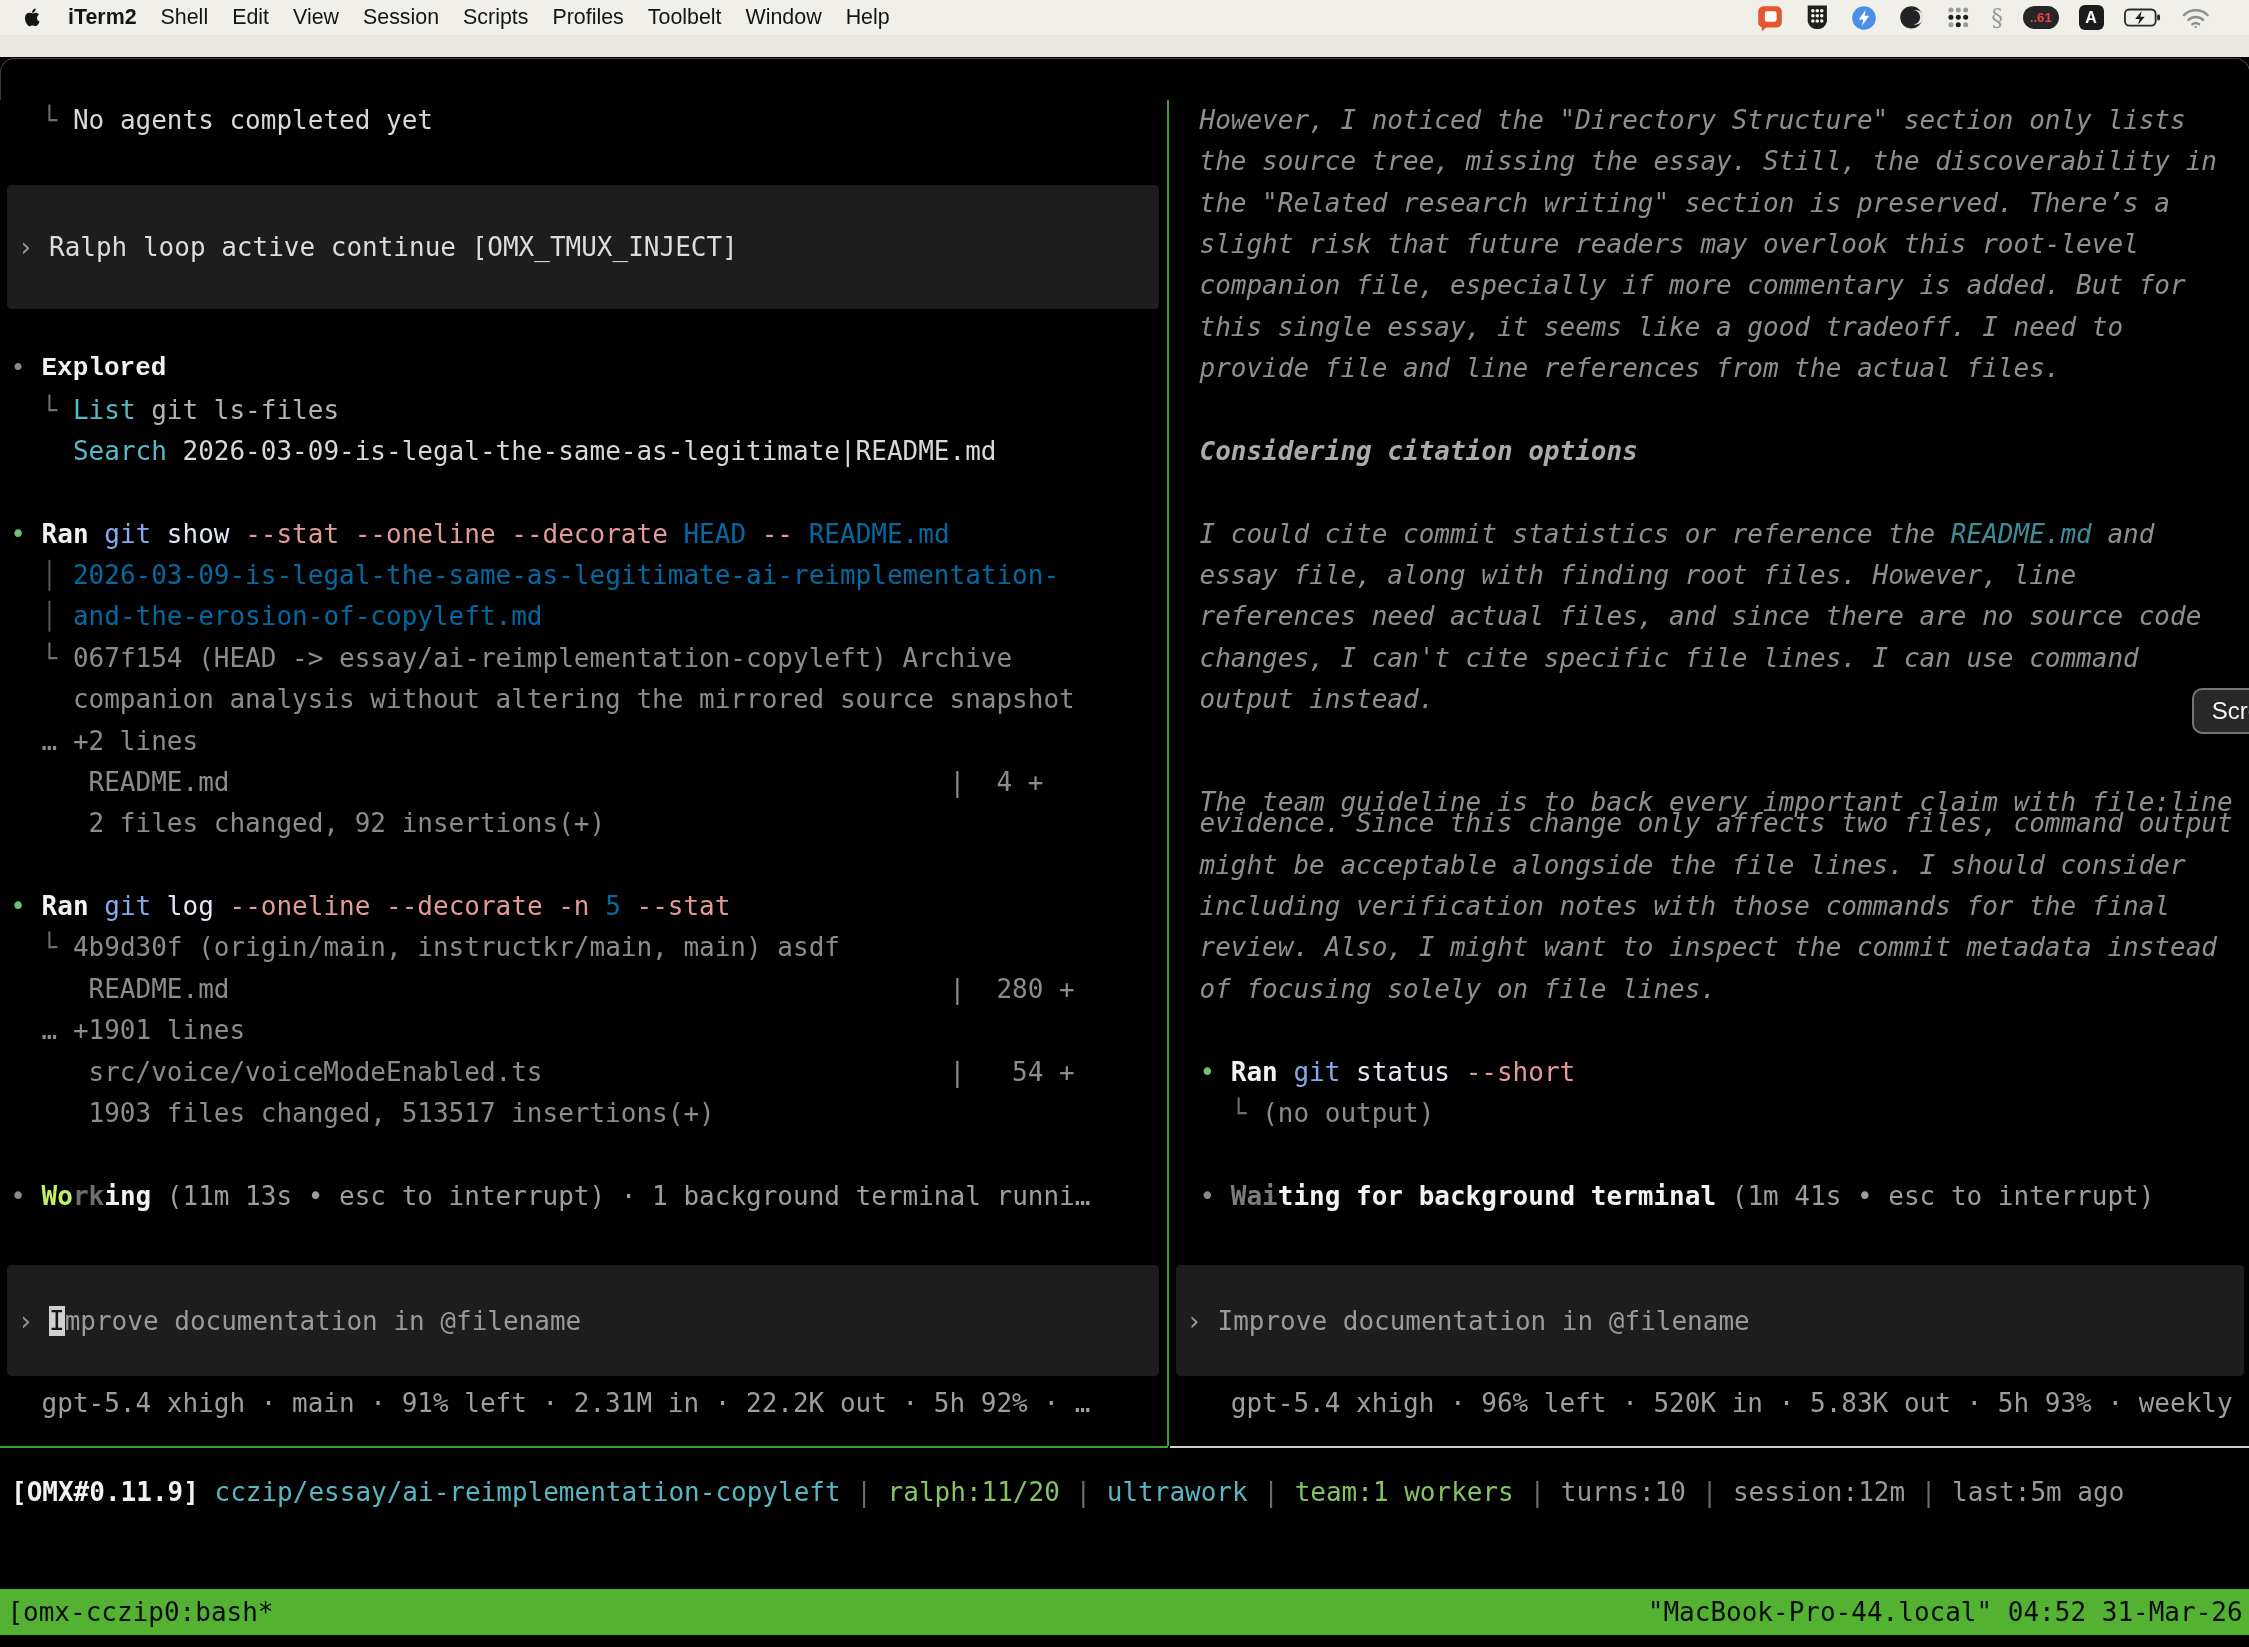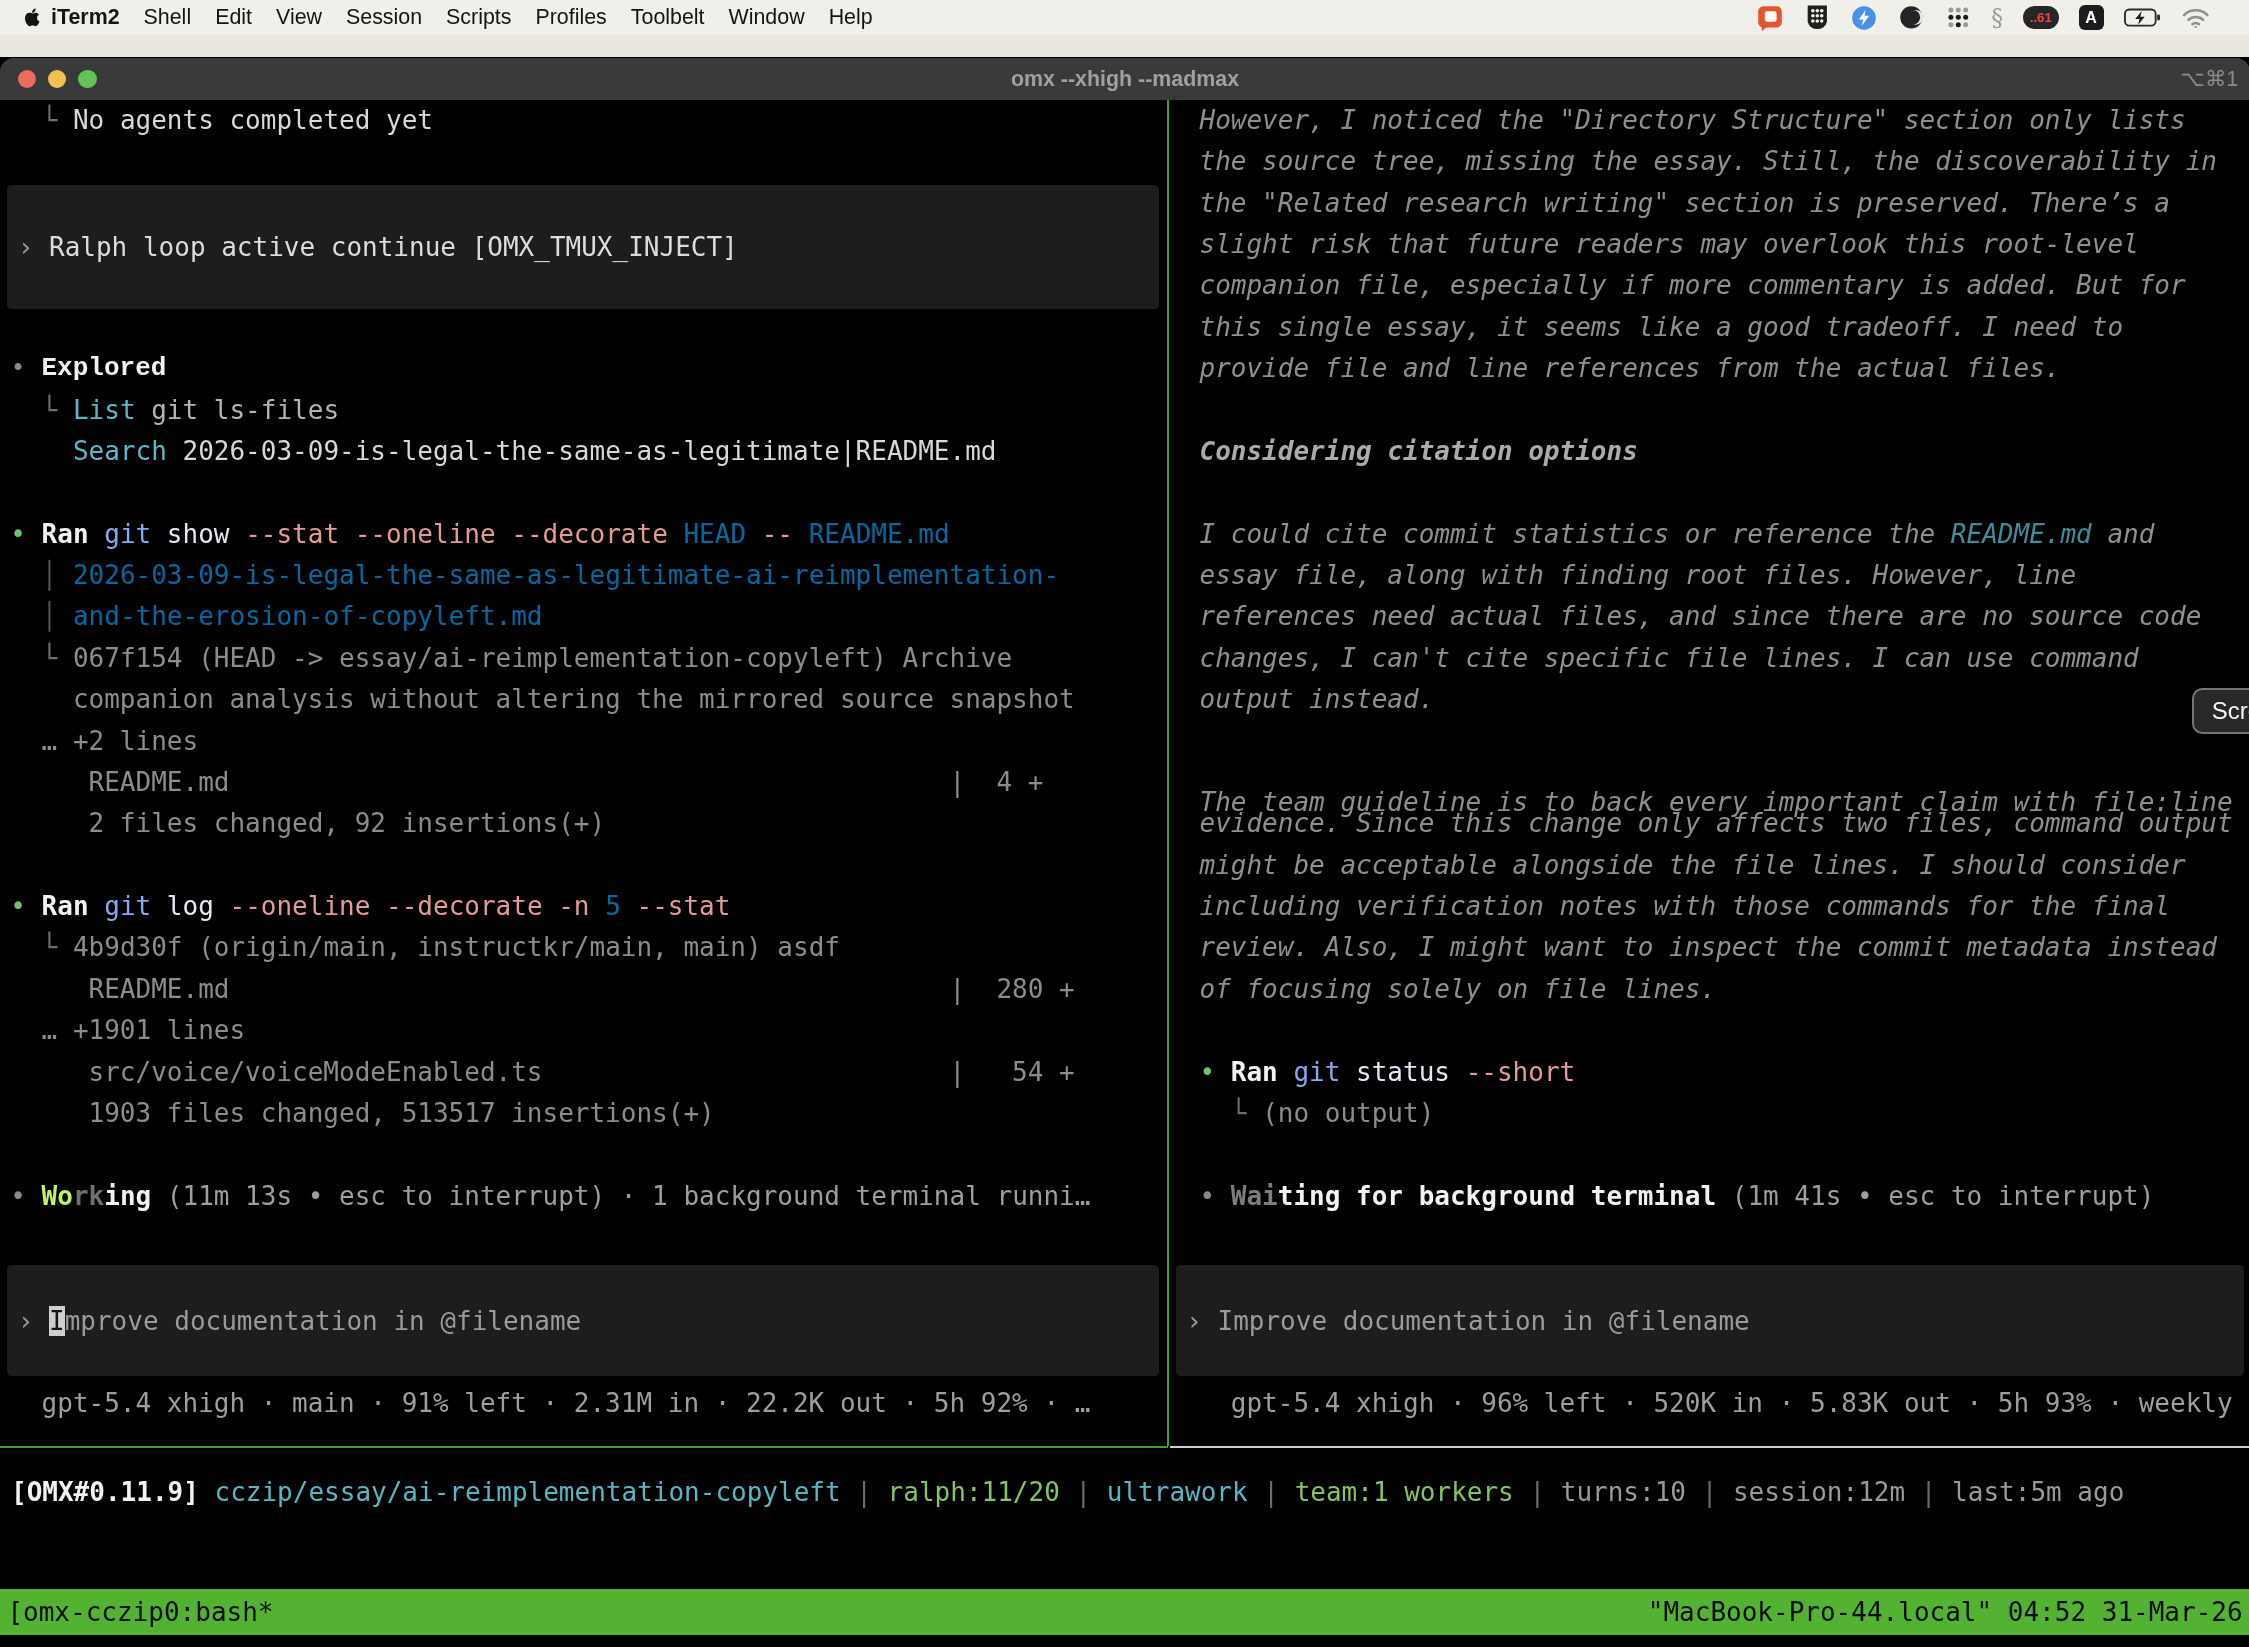--- a/index.html
+++ b/index.html
@@ -8,21 +8,21 @@
     --div-gray:#cfcfcf; --desktop:#e9e7e0;
   }
   *{margin:0;padding:0;box-sizing:border-box}
   body{background:#000;font-family:"Liberation Sans",sans-serif}
   .screen{position:relative;width:2250px;height:1648px;overflow:hidden;background:#000}
 
   
   .menubar{position:absolute;top:0;left:0;right:0;height:35px;background:var(--menu-bg);
     display:flex;align-items:center;font-size:21.4px;color:var(--menu-text);z-index:10}
   .apple{margin-left:22px;display:flex;align-items:center}
-  .app-name{font-weight:bold;margin-left:7px}
+  .app-name{font-weight:bold;margin-left:24px}
   .menu-items{display:flex}
   .menu-item{margin-left:24px;cursor:default}
   .status-icons{margin-left:auto;margin-right:40px;display:flex;align-items:center;gap:20px}
   .mi-icon{display:inline-flex;align-items:center;justify-content:center}
   .badge-pill{background:#262626;color:#ef4444;border-radius:12.5px;font-size:13.3px;font-weight:bold;
     padding:4.4px 6.6px;letter-spacing:0;font-family:"Liberation Sans",sans-serif}
   .a-key{width:25px;height:25px;background:#1c1c1c;border-radius:5.9px;color:#fff;font-weight:bold;
     font-size:16px;display:flex;align-items:center;justify-content:center}
   .squig{font-size:23.6px;color:#9a9a9a;font-family:"DejaVu Serif",serif}
 
@@ -194,29 +194,20 @@
             <path d="M15.5 23.5 a7.5 7.5 0 0 1 9 0"></path>
             <circle cx="20" cy="27" r="1.6" fill="#8f8f8f" stroke="none"></circle>
           </svg>
       </span>
     </span>
   </div>
 
   <div class="desktop-strip"></div>
 
   <div class="window">
-    <div class="titlebar">
-      <span class="lights">
-        <span class="light red"></span>
-        <span class="light yellow"></span>
-        <span class="light green"></span>
-      </span>
-      <span class="win-title">omx --xhigh --madmax</span>
-      <span class="win-shortcut">⌥⌘1</span>
-    </div>
 
     <div class="terminal">
 
       <div class="pane pane-left">
         <div class="inject-box">
           <span class="prompt-char">› </span><span class="inject-text">Ralph loop active continue [OMX_TMUX_INJECT]</span>
         </div>
         <div class="input-box">
           <span class="prompt-char">› </span><span class="cursor-block">I</span><span class="input-text">mprove documentation in @filename</span>
         </div>

